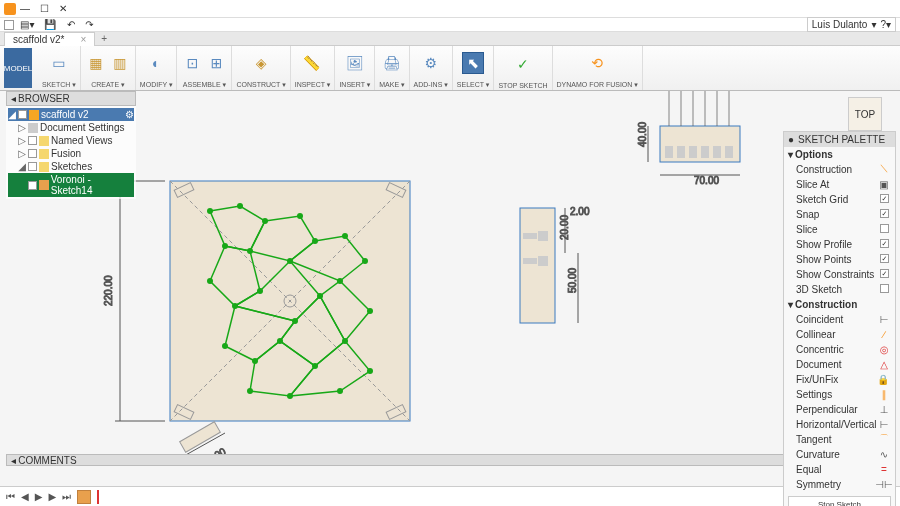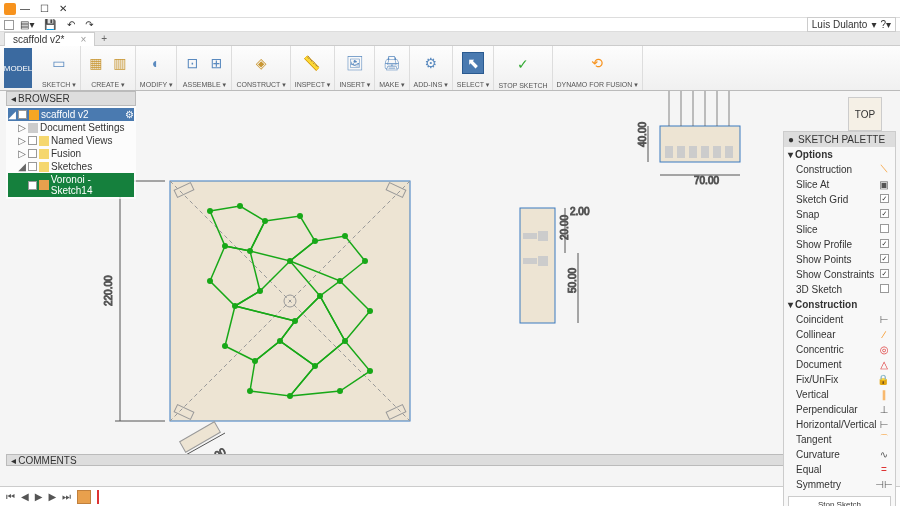--- a/index.html
+++ b/index.html
@@ -402,21 +402,21 @@
         </div>
         <div class="palette-row">
           <span>Document</span>
           <span class="picon" style="color:#d33">△</span>
         </div>
         <div class="palette-row">
           <span>Fix/UnFix</span>
           <span class="picon" style="color:#f7931e">🔒</span>
         </div>
         <div class="palette-row">
-          <span>Vertical</span>
+          <span>Settings</span>
           <span class="picon" style="color:#f7931e">∥</span>
         </div>
         <div class="palette-row">
           <span>Perpendicular</span>
           <span class="picon" style="color:#555">⊥</span>
         </div>
         <div class="palette-row">
           <span>Horizontal/Vertical</span>
           <span class="picon" style="color:#555">⊢</span>
         </div>

